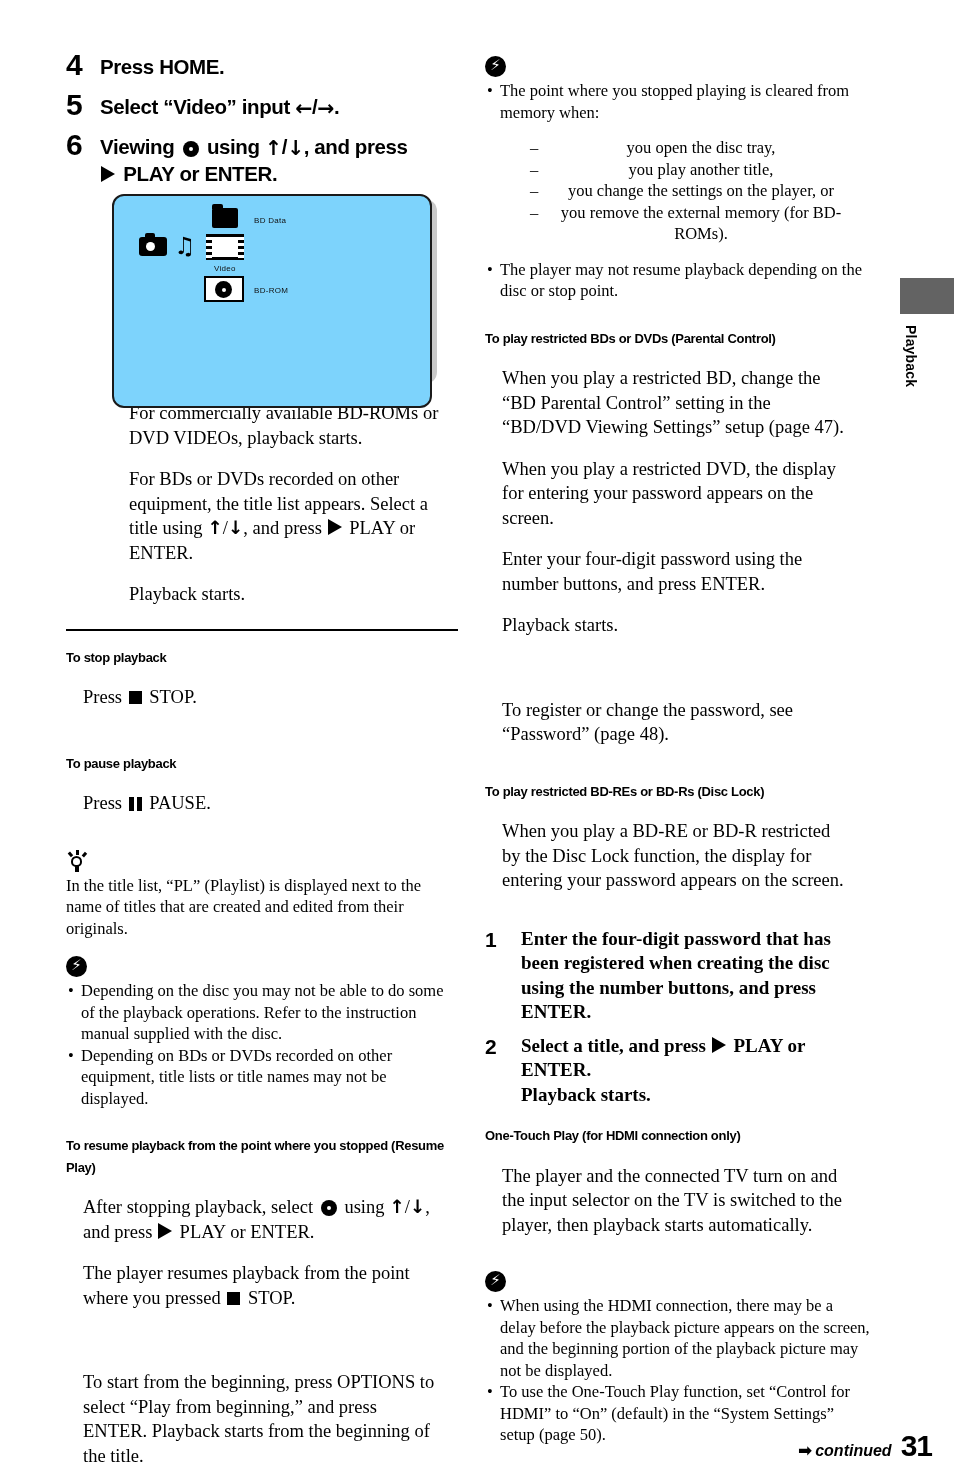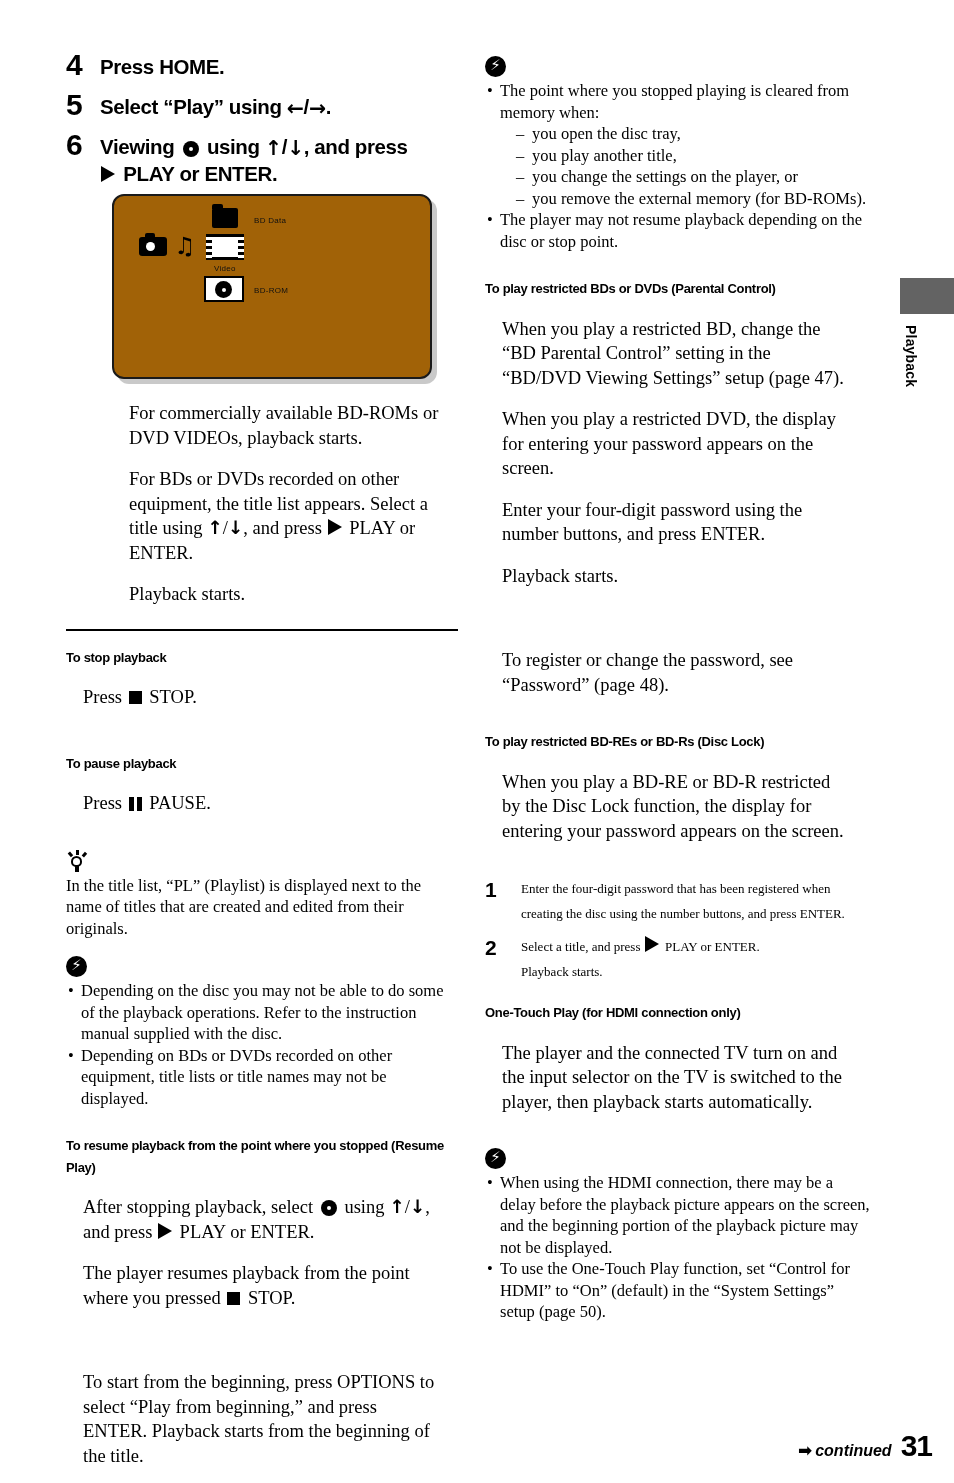--- a/index.html
+++ b/index.html
@@ -118,22 +118,22 @@
   .screen-shadow {
     position: absolute;
     left: 5px; top: 5px;
     width: 320px; height: 185px;
     background: #c9c9c9;
     border-radius: 12px;
   }
   .screen {
     position: absolute;
     left: 0; top: 0;
-    width: 320px; height: 185px;
-    background: #a16207;
+    width: 320px; height: 214px;
+    background: #7dd3fc;
     border: 2px solid #1a1a1a;
     border-radius: 12px;
   }
   .ic { position: absolute; }
 
   .ic-camera { left: 25px; top: 41px; }
   .ic-music  { left: 60px; top: 40px; }
   .ic-film   { left: 92px; top: 38px; }
   .ic-folder { left: 98px; top: 12px; }
   .ic-disc   { left: 90px; top: 80px; }
@@ -326,22 +326,23 @@
     padding-left: 15px;
     margin-bottom: 0px;
   }
   ul.bullets > li::before {
     content: "\2022";
     position: absolute;
     left: 2px; top: 0;
   }
   ul.dashes {
     list-style: none;
-    margin: 0;
+    margin: 14px;
     padding: 0 0 0 16px;
+    text-align: center;
   }
   ul.dashes > li {
     position: relative;
     padding-left: 16px;
   }
   ul.dashes > li::before {
     content: "\2013";
     position: absolute;
     left: 0; top: 0;
   }
@@ -355,22 +356,23 @@
   .substep-num {
     font-family: "Liberation Sans", sans-serif;
     font-weight: bold;
     font-size: 21px;
     line-height: 25px;
     width: 36px;
     flex: 0 0 36px;
   }
   .substep-body {
     font-family: "Liberation Serif", serif;
-    font-size: 13px;
+    font-size: 19px;
     line-height: 24.5px;
+    font-weight: bold;
   }
 
   
   .side-tab {
     position: absolute;
     left: 900px;
     top: 278px;
     width: 54px;
     height: 36px;
     background: #636363;
@@ -428,21 +430,21 @@
   <div class="col-left">
 
     <div class="step">
       <div class="step-num">4</div>
       <div class="step-text">Press HOME.</div>
     </div>
 
     <div class="step">
       <div class="step-num">5</div>
       <div class="step-text">
-        <span>Select “Play” using </span><span class="ico-arrow">←</span><span>/</span><span class="ico-arrow">→</span><span>.</span>
+        <span>Select “Video” input </span><span class="ico-arrow">←</span><span>/</span><span class="ico-arrow">→</span><span>.</span>
       </div>
     </div>
 
     <div class="step">
       <div class="step-num">6</div>
       <div class="step-text">
         <span>Viewing </span><span class="disc-dot"></span><span> using </span><span class="ico-arrow">↑</span><span>/</span><span class="ico-arrow">↓</span><span>, and press</span><br>
         <span class="play-tri"></span><span> PLAY or ENTER.</span>
       </div>
     </div>

